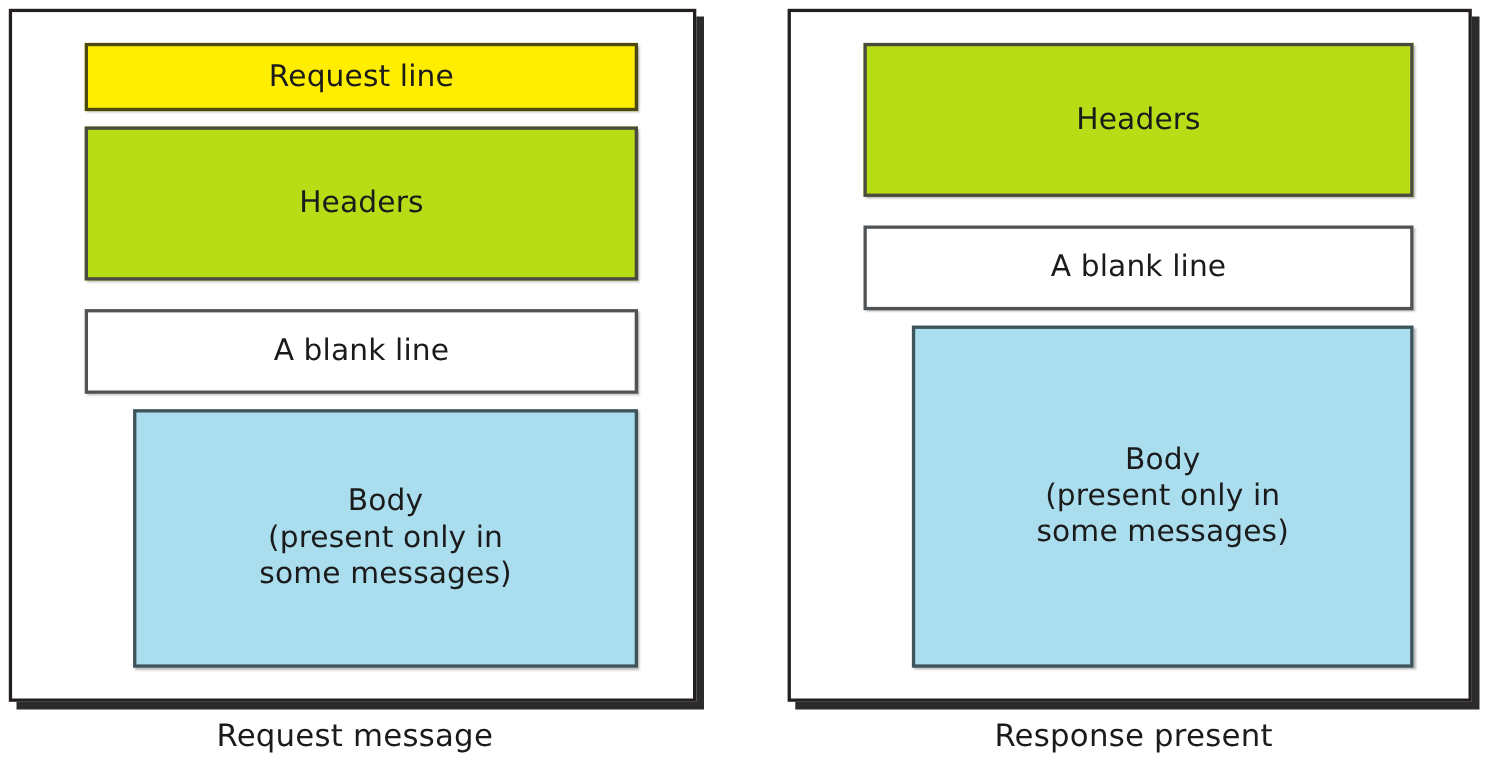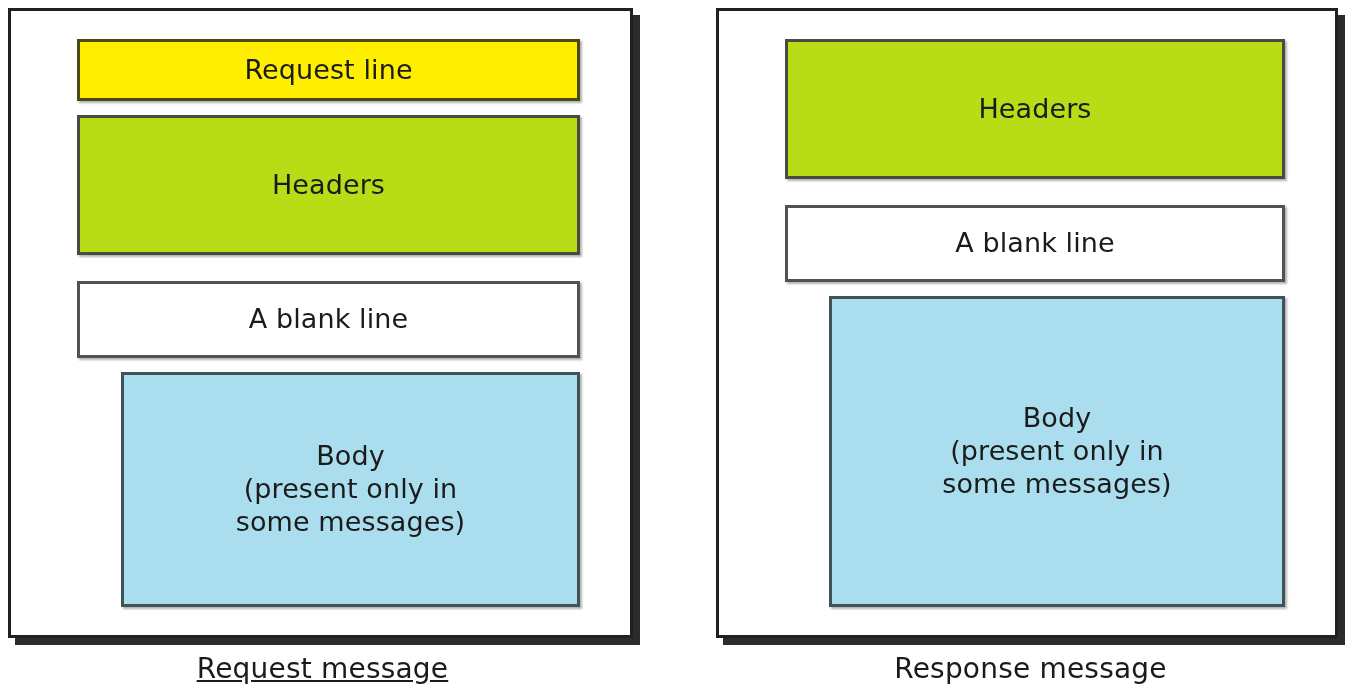--- a/index.html
+++ b/index.html
@@ -83,21 +83,21 @@
 
   
   .caption {
     position: absolute;
     text-align: center;
     font-size: 28px;
     color: #1b1b1b;
     letter-spacing: 0.2px;
     white-space: nowrap;
   }
-  .caption-left  { left: 0px;   top: 652px; width: 645px; text-decoration: underline; }
+  .caption-left  { left: 0px;   top: 652px; width: 645px; }
   .caption-right { left: 708px; top: 652px; width: 645px; }
 </style>
 </head>
 <body>
 
 <div class="canvas">
 
   <div class="panel panel-left">
     <div class="panel-inner">
       <div class="sec sec-statusline">Request line</div>
@@ -112,15 +112,15 @@
 
   <div class="panel panel-right">
     <div class="panel-inner">
       <div class="sec sec-headers">Headers</div>
       <div class="sec sec-blankline">A blank line</div>
       <div class="sec sec-body">Body
 (present only in
 some messages)</div>
     </div>
   </div>
-  <div class="caption caption-right">Response message</div>
+  <div class="caption caption-right">Response present</div>
 
 </div>
 
 </body></html>

